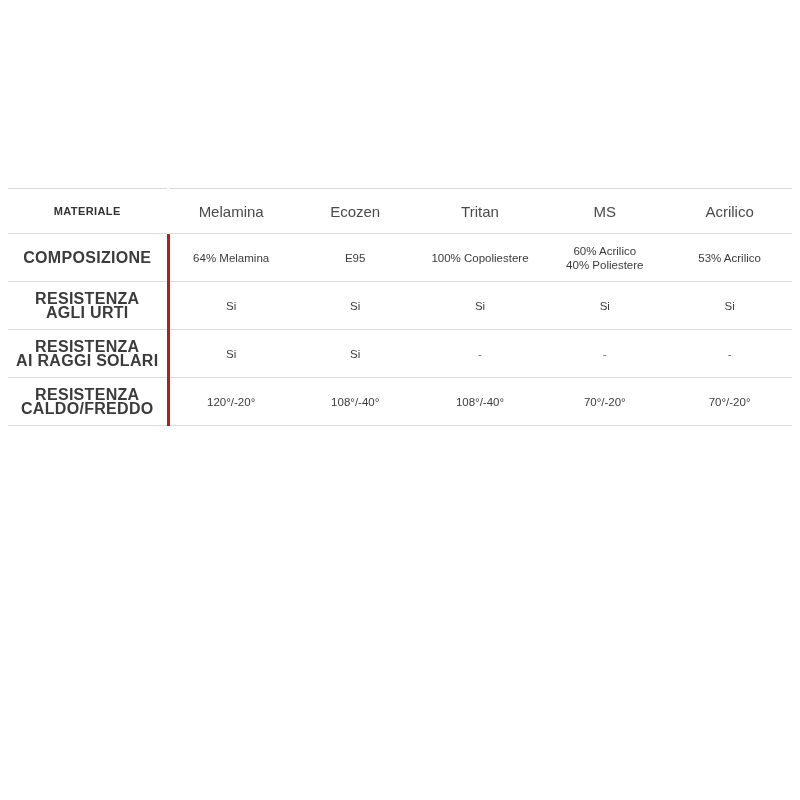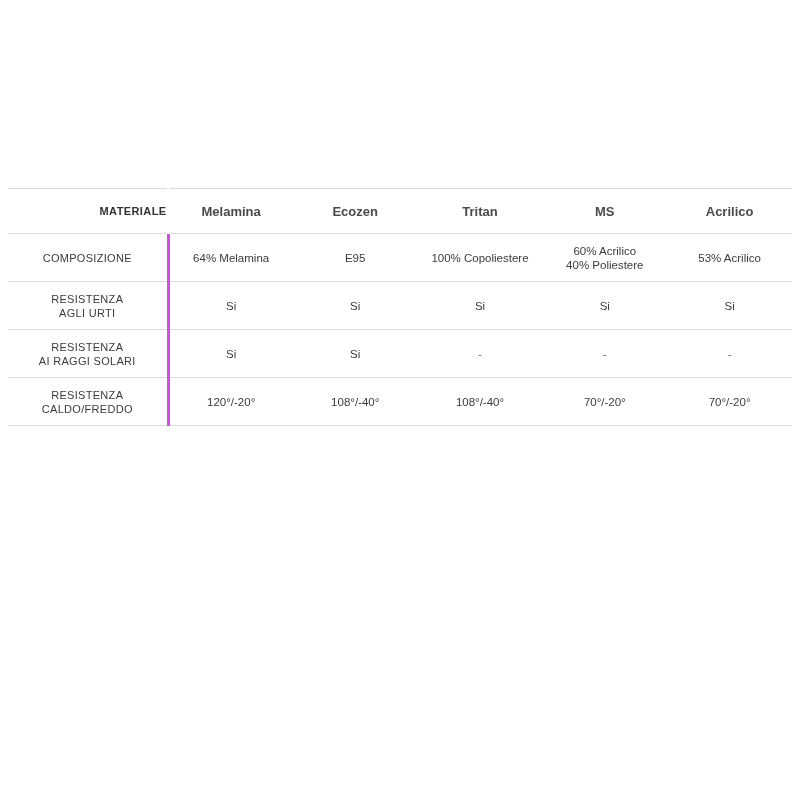--- a/index.html
+++ b/index.html
@@ -38,50 +38,50 @@
     padding: 0;
     margin: 0;
     vertical-align: middle;
     text-align: center;
     color: #3b3b3b;
   }
 
   
   tr.head th {
     height: 44px;
-    font-size: 13px;
-    font-weight: bold;
+    font-size: 15px;
+    font-weight: normal;
     color: #4a4a4a;
     border-top: 1px solid #d8d8d8;
   }
   tr.head th.label {
     font-weight: bold;
     font-size: 11px;
     letter-spacing: .4px;
     color: #333333;
-    text-align: right;
+    text-align: center;
   }
 
   
   tbody td {
     height: 47px;
     font-size: 11.5px;
     border-top: 1px solid #dcdcdc;
   }
   tbody tr:last-child td {
     border-bottom: 1px solid #dcdcdc;
   }
 
   td.label {
-    font-weight: normal;
-    font-size: 11px;
+    font-weight: bold;
+    font-size: 16px;
     color: #2f2f2f;
     letter-spacing: .3px;
     line-height: 14px;
-    border-right: 3px solid #d946ef;
+    border-right: 3px solid #b91c1c;
   }
   tr.head th.label {
     border-right: 3px solid #ffffff;
   }
 
   td.val {
     color: #555555;
     line-height: 14px;
   }
 

